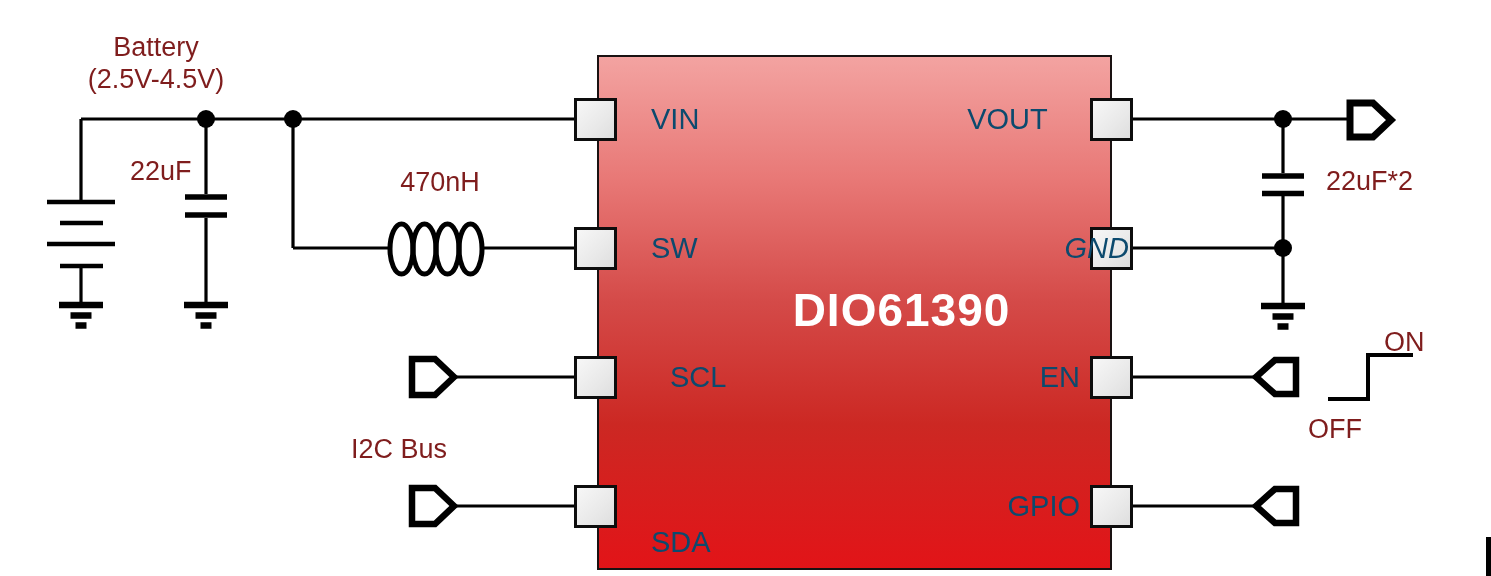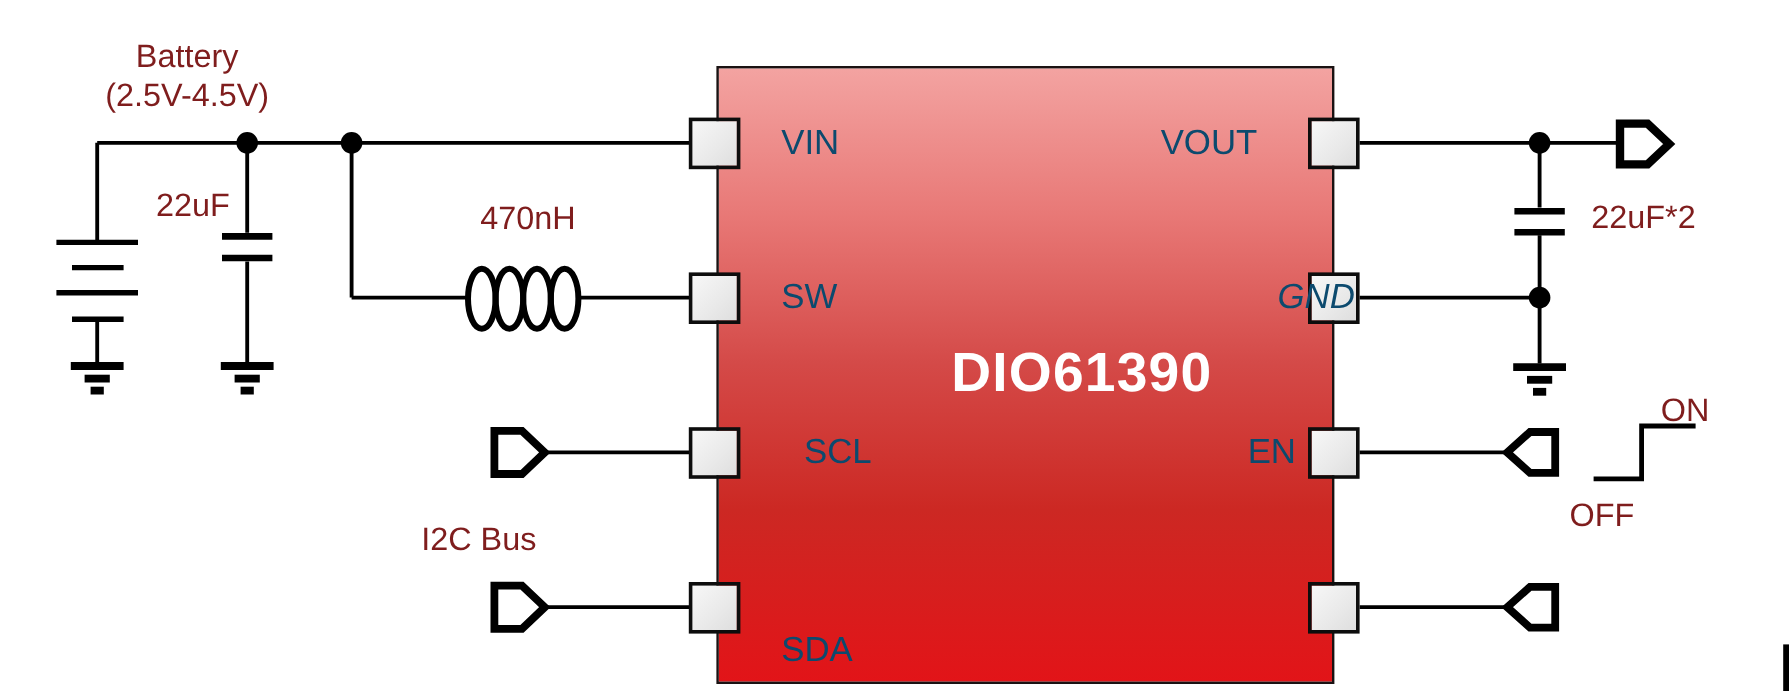--- a/index.html
+++ b/index.html
@@ -144,20 +144,21 @@
   <div class="pin-box" style="left:1090px;top:355.5px;"></div>
   <div class="pin-box" style="left:1090px;top:484.5px;"></div>
 
   <div class="pin-label" style="left:651px;top:103px;">VIN</div>
   <div class="pin-label" style="left:651px;top:232px;">SW</div>
   <div class="pin-label" style="left:651px;top:361px;margin-left:19px;">SCL</div>
   <div class="pin-label" style="left:651px;top:490px;margin-top:36px;">SDA</div>
   <div class="pin-label right" style="left:935px;top:103px;text-align:center;">VOUT</div>
   <div class="pin-label right" style="left:984px;top:232px;font-style:italic;">GND</div>
   <div class="pin-label right" style="left:935px;top:361px;">EN</div>
+  <div class="pin-label right" style="left:935px;top:490px;">GPIO</div>
 
   <div class="lbl" style="left:83px;top:31px;width:146px;text-align:center;">
     <div>Battery</div>
     <div>(2.5V-4.5V)</div>
   </div>
   <div class="lbl" style="left:130px;top:155px;">22uF</div>
   <div class="lbl" style="left:386px;top:166px;width:108px;text-align:center;">470nH</div>
   <div class="lbl" style="left:351px;top:423px;margin-top:10px;">I2C Bus</div>
   <div class="lbl" style="left:1326px;top:165px;">22uF*2</div>
   <div class="lbl" style="left:1384px;top:326px;">ON</div>

